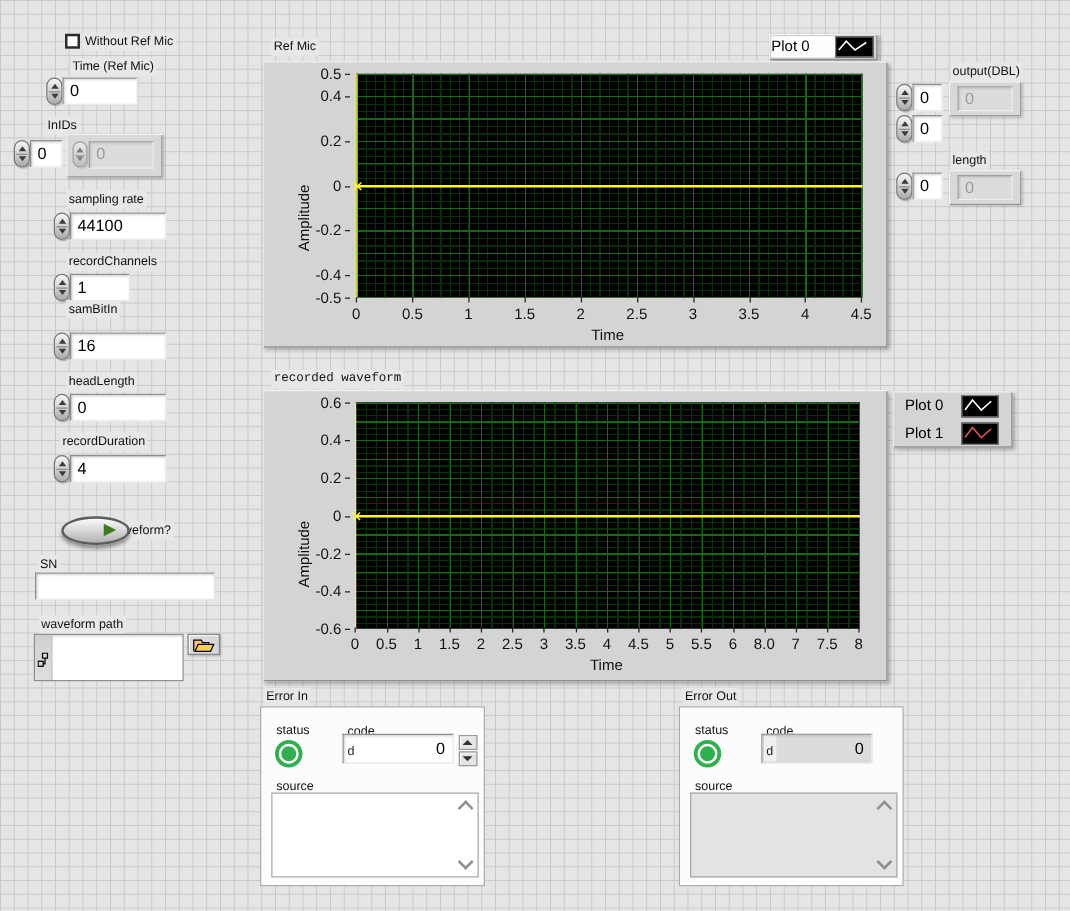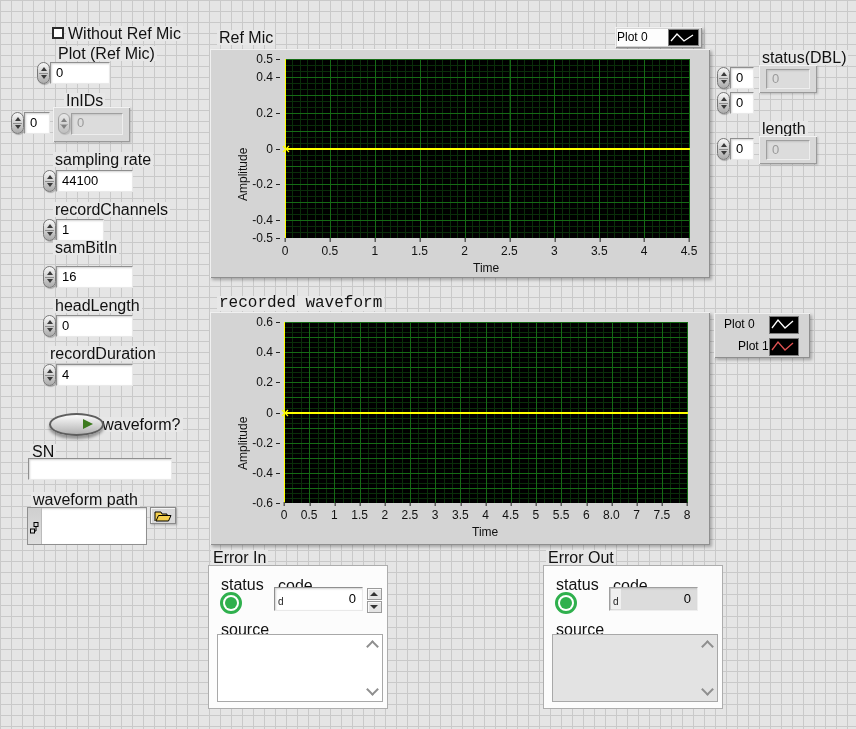--- a/index.html
+++ b/index.html
@@ -7,21 +7,21 @@
     width:856px;height:729px;overflow:hidden;
     font-family:"Liberation Sans", sans-serif;
     background-color:#e5e5e5;
     background-image:
       linear-gradient(#c9c9c9 1px, transparent 1px),
       linear-gradient(90deg, #c9c9c9 1px, transparent 1px);
     background-size:11px 11px;
   }
   #root{position:relative;width:856px;height:729px;}
   .lv-label{
-    position:absolute;font-size:16px;color:#111;background:#e7e7e7;
+    position:absolute;font-size:10px;color:#111;background:#e7e7e7;
     padding:0 2px;line-height:15px;white-space:nowrap;
   }
   
   .nbox{
     position:absolute;background:#fff;border:1px solid #8f8f8f;
     border-bottom-color:#e9e9e9;border-right-color:#e9e9e9;
     box-shadow:inset 1px 1px 2px rgba(0,0,0,.18);
     font-size:13px;color:#000;line-height:20px;padding-left:5px;
     box-sizing:border-box;
   }
@@ -123,28 +123,28 @@
   .codeval{position:absolute;right:6px;top:0;bottom:0;font-size:13px;color:#000;display:flex;align-items:center;}
 </style>
 </head>
 <body>
 
 <div id="root">
 
   <div class="chk" style="left:52px;top:27px;"></div>
   <div class="lv-label" style="left:66px;top:26px;">Without Ref Mic</div>
 
-  <div class="lv-label" style="left:56px;top:46px;">Plot (Ref Mic)</div>
+  <div class="lv-label" style="left:56px;top:46px;">Time (Ref Mic)</div>
   <div class="spin" style="left:37px;top:62px;">
       <span class="up"></span>
       <span class="dn"></span>
     </div>
   <div class="nbox" style="left:50px;top:62px;width:60px;height:22px;">0</div>
 
-  <div class="lv-label" style="left:64px;top:93px;">InIDs</div>
+  <div class="lv-label" style="left:36px;top:93px;">InIDs</div>
   <div class="spin" style="left:11px;top:112px;">
       <span class="up"></span>
       <span class="dn"></span>
     </div>
   <div class="nbox" style="left:24px;top:112px;width:26px;height:22px;">0</div>
   <div class="eframe" style="left:53px;top:107px;width:77px;height:35px;">
     <div class="spin gray" style="left:5px;top:6px;width:12px;height:21px;">
         <span class="up"></span>
         <span class="dn"></span>
       </div>
@@ -294,29 +294,29 @@
       <span class="t" style="left: 100%;">8</span>
     </div>
 
   <div class="legend" style="left:714px;top:313px;width:96px;height:45px;">
     <div class="ltext" style="left:10px;top:3px;width:44px;height:17px;">Plot 0</div>
     <div class="sample" style="left:55px;top:3px;width:28px;height:16px;">
       <svg width="26" height="14" viewBox="0 0 26 14">
           <polyline points="2,11 8,3 15,11 23,4" fill="none" stroke="#ffffff" stroke-width="1.3"></polyline>
         </svg>
     </div>
-    <div class="ltext" style="left:24px;top:25px;width:44px;height:17px;">Plot 1</div>
+    <div class="ltext" style="left:10px;top:25px;width:44px;height:17px;">Plot 1</div>
     <div class="sample" style="left:55px;top:25px;width:28px;height:16px;">
       <svg width="26" height="14" viewBox="0 0 26 14">
           <polyline points="2,11 8,3 15,11 23,4" fill="none" stroke="#e05252" stroke-width="1.3"></polyline>
         </svg>
     </div>
   </div>
 
-  <div class="lv-label" style="left:760px;top:50px;">status(DBL)</div>
+  <div class="lv-label" style="left:760px;top:50px;">output(DBL)</div>
   <div class="spin" style="left:717px;top:67px;">
       <span class="up"></span>
       <span class="dn"></span>
     </div>
   <div class="nbox" style="left:730px;top:67px;width:24px;height:22px;">0</div>
   <div class="spin" style="left:717px;top:92px;">
       <span class="up"></span>
       <span class="dn"></span>
     </div>
   <div class="nbox" style="left:730px;top:92px;width:24px;height:22px;">0</div>

